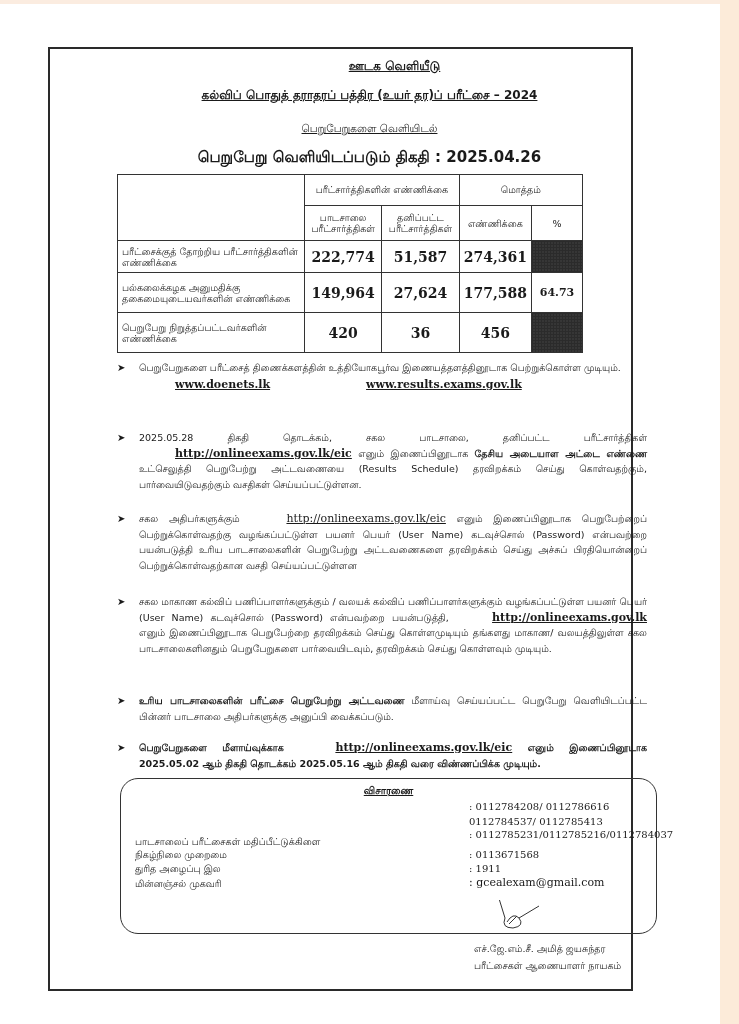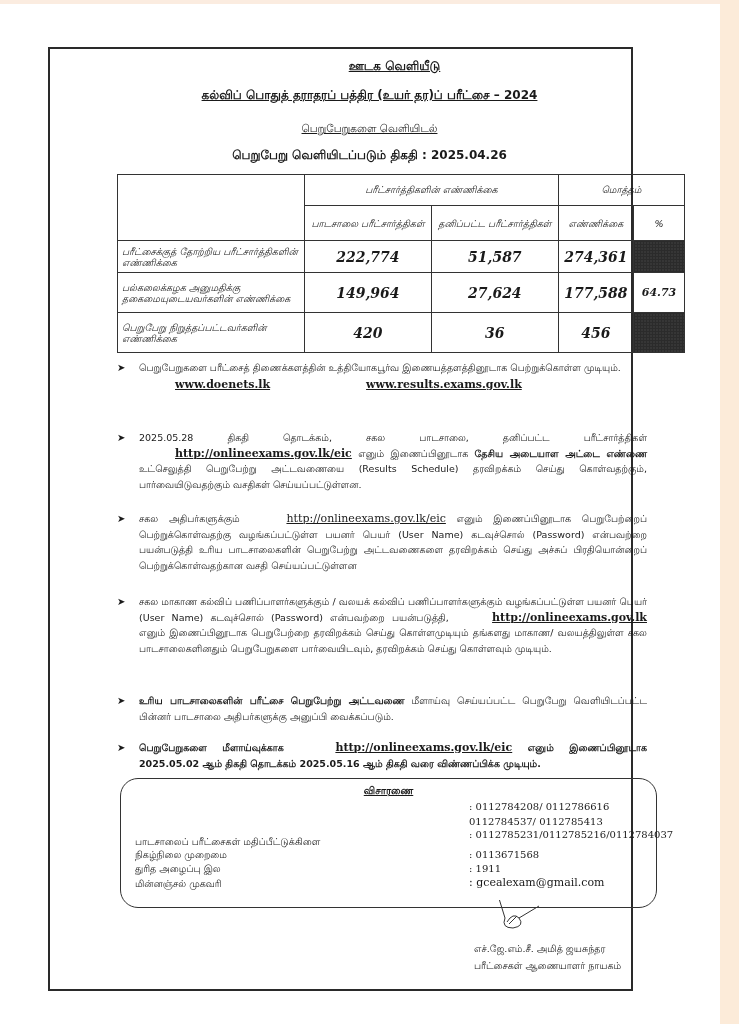--- a/index.html
+++ b/index.html
@@ -11,44 +11,44 @@
   .top-strip { position:absolute; left:0; top:0; width:739px; height:4px; background:#fbece0; }
   .right-strip { position:absolute; left:720px; top:0; width:19px; height:1024px; background:#fcebd9; }
   .frame {
     position:absolute; left:48px; top:47px; width:585px; height:944px;
     border:2px solid #2a2a2a; box-sizing:border-box;
   }
   .center { position:absolute; left:0; width:100%; text-align:center; }
   .title1 { top:59px; font-size:12px; font-weight:bold; text-decoration:underline;padding-left:25px; }
   .title2 { top:88px; font-size:12px; font-weight:bold; text-decoration:underline; }
   .title3 { top:122px; font-size:10.5px; text-decoration:underline; }
-  .title4 { top:148px; font-size:12px; font-weight:bold; }
+  .title4 { top:148px; font-size:15px; font-weight:bold; }
 
   table.stats {
-    position:absolute; left:117px; top:174px; width:568px;
-    border-collapse:collapse; font-size:9.5px;font-style:italic;
+    position:absolute; left:117px; top:174px; width:466px;
+    border-collapse:collapse; font-size:9.5px;
   }
   table.stats td, table.stats th { border:1px solid #333; padding:1px 4px; font-weight:normal; }
   table.stats th { text-align:center; height:28px; }
   table.stats .sub th { height:32px; line-height:11px; }
   table.stats td.label { text-align:left; line-height:11px; width:178px; }
   table.stats td.num { text-align:center; font-family:"DejaVu Serif", serif; font-weight:bold; font-size:14px; }
   table.stats td.pct { text-align:center; font-family:"DejaVu Serif", serif; font-weight:bold; font-size:11px; width:42px; }
   table.stats td.dark { background:#2b2b2b; background-image:radial-gradient(#555 1px, transparent 1px); background-size:3px 3px; }
 
   .bullet { position:absolute; left:117px; width:530px; font-size:9.5px; line-height:15.5px; text-align:justify; }
   .bullet .mark { position:absolute; left:0; top:0; font-size:10px; }
   .bullet .body { margin-left:22px; }
   .bullet .link { font-family:"DejaVu Serif", serif; font-weight:bold; text-decoration:underline; font-size:11px;margin-left:36px; }
   .bullet .link.plain { font-weight:normal; }
   .bullet b { font-weight:bold; }
   .urls { display:flex; gap:60px; margin-top:1px; }
 
   .enquiry {
-    position:absolute; left:120px; top:778px; width:537px; height:130px;
+    position:absolute; left:120px; top:778px; width:537px; height:156px;
     border:1.5px solid #333; border-radius:18px; box-sizing:border-box;
   }
   .enq-title { position:absolute; left:0; top:6px; width:100%; text-align:center; font-size:10px; font-weight:bold; text-decoration:underline; }
   .enq-row { position:absolute; left:14px; font-size:9.5px; }
   .enq-val { position:absolute; left:348px; font-family:"DejaVu Serif", serif; font-size:10px; white-space:nowrap; }
 
   .signature { position:absolute; left:474px; top:940px; font-size:9.5px; line-height:17px; }
   .sign-mark { position:absolute; left:495px; top:900px; width:45px; height:32px; }
 </style>
 </head>

